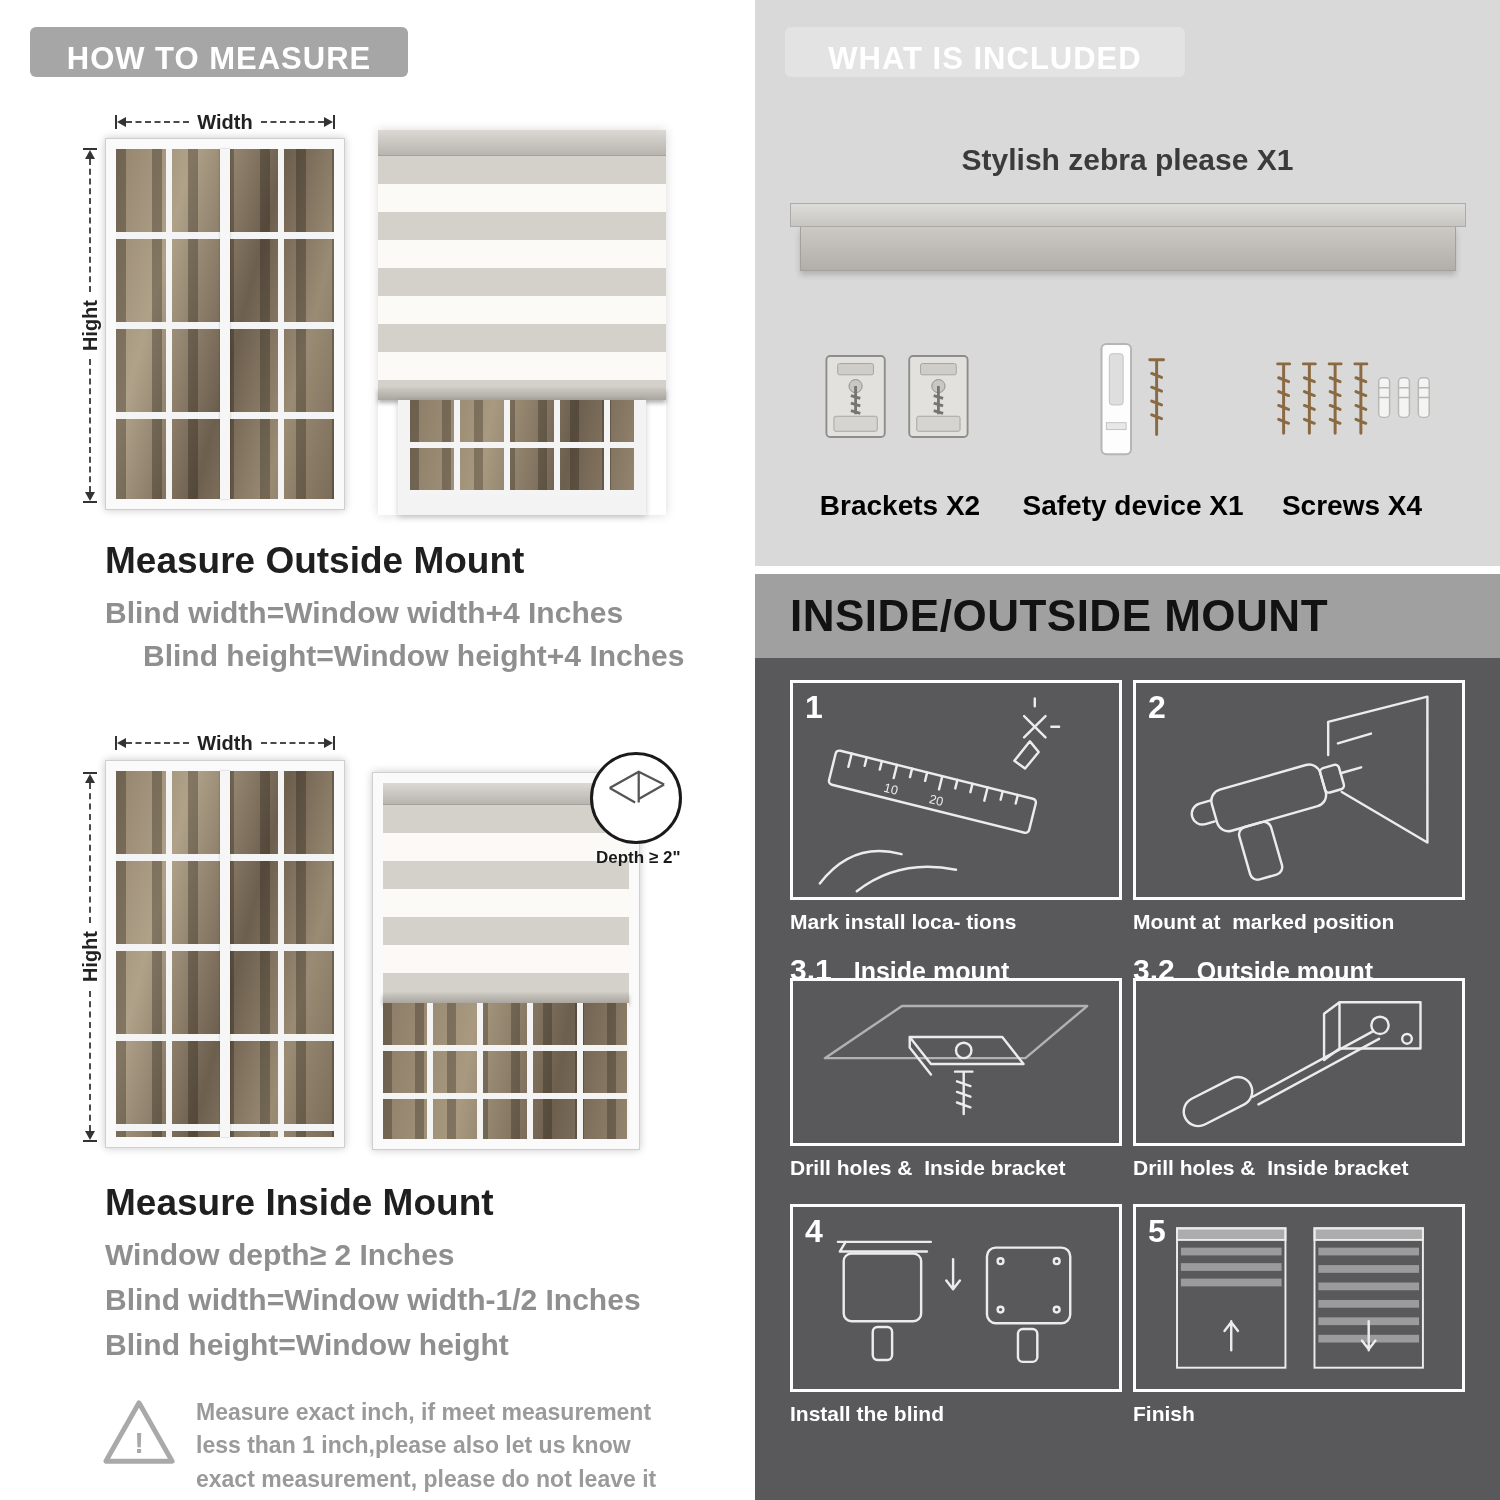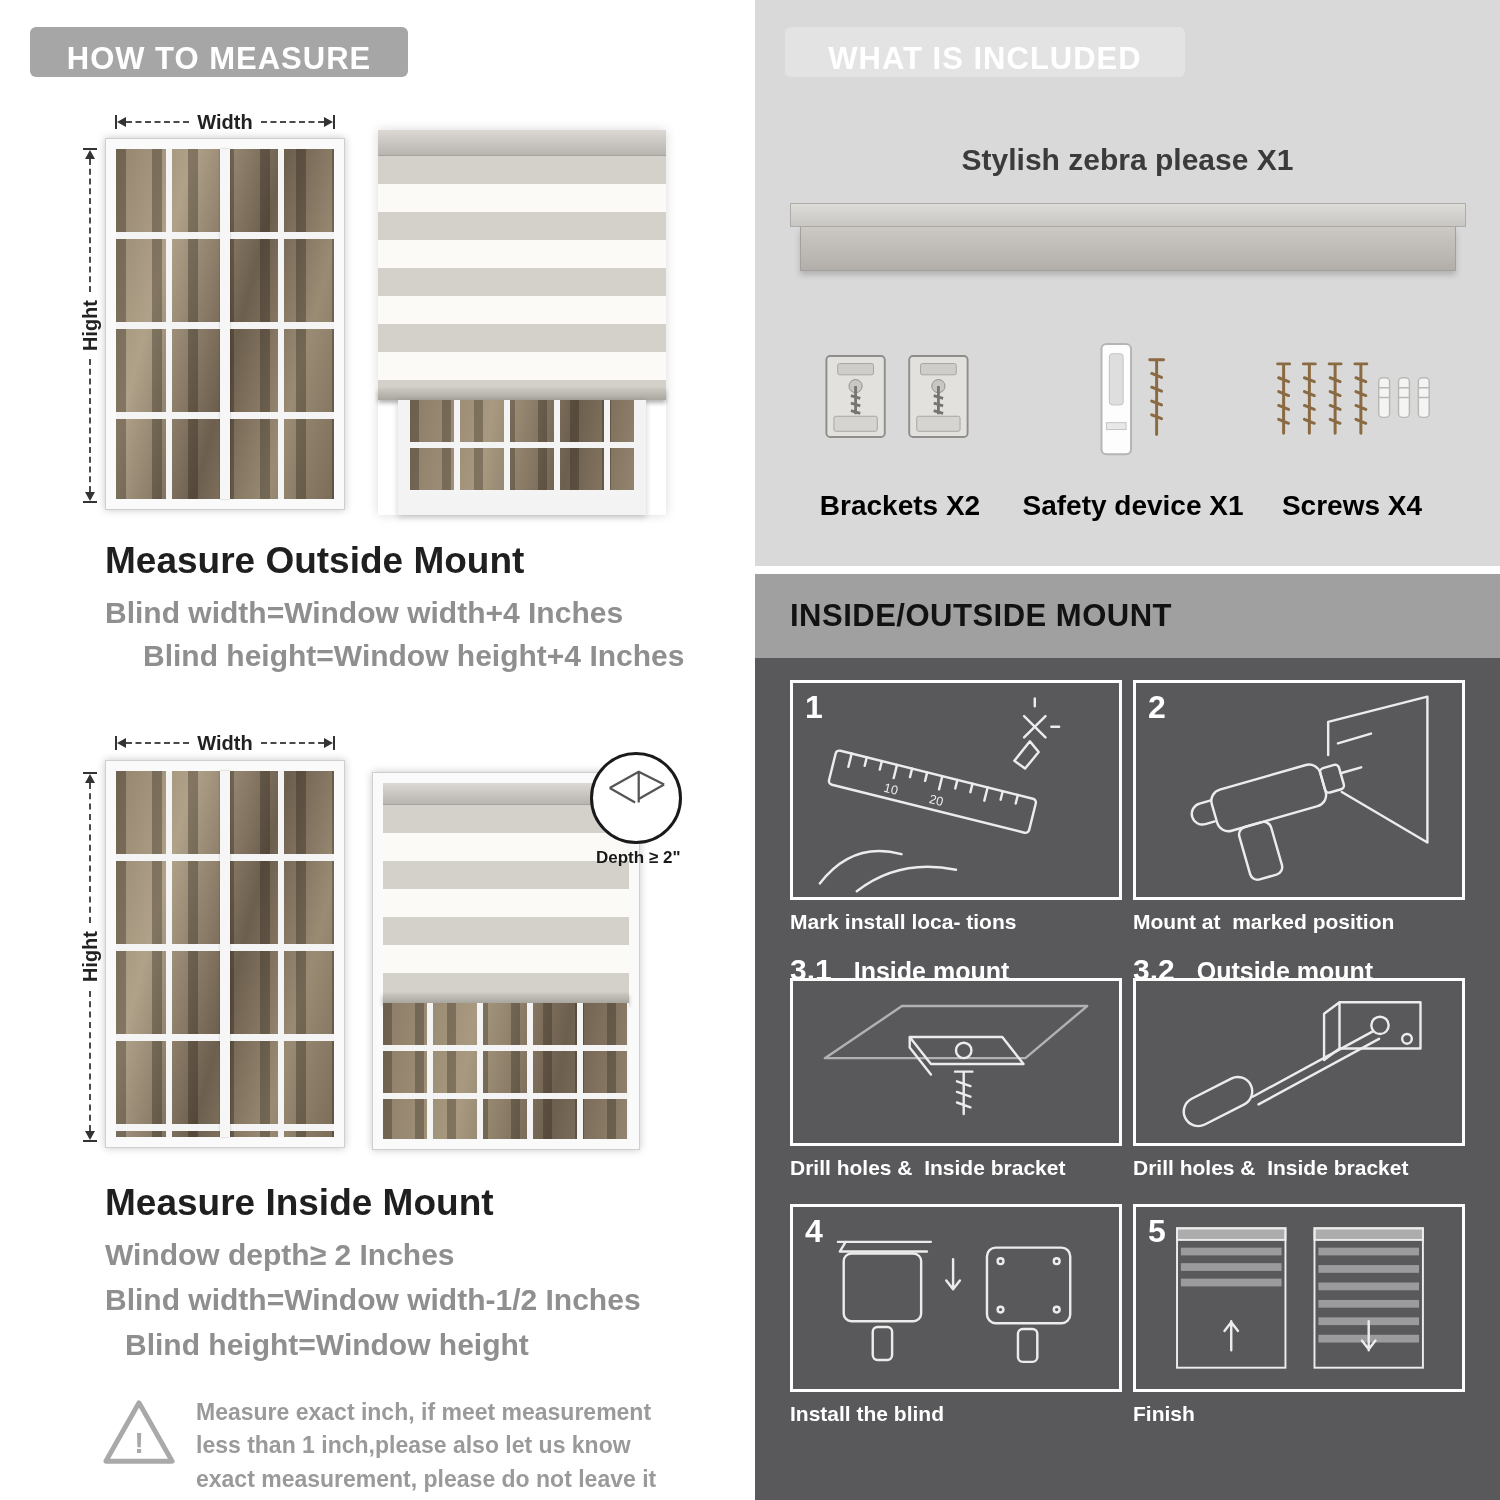--- a/index.html
+++ b/index.html
@@ -88,21 +88,21 @@
   .included-rail .rail-top { height:24px; background:linear-gradient(#dedcd9,#c8c6c2); border:1px solid #adaba7; }
   .included-rail .rail-front { height:44px; width:97%; margin:0 auto; border:1px solid #a3a19d; border-top:none;
     background:linear-gradient(#ccc9c5,#b2afab); box-shadow:0 4px 6px rgba(0,0,0,.18); }
   .inc-icon { position:absolute; }
   .inc-label { position:absolute; top:490px; text-align:center; font-size:28px; font-weight:bold; color:#000000; }
 
   
   .mount { position:absolute; left:755px; top:574px; width:745px; height:926px; background:#59585b; }
   .mount-strip { position:absolute; left:0; top:0; width:100%; height:84px; background:#a0a0a0;
     display:flex; align-items:center; }
-  .mount-strip .t { margin-left:35px; font-size:31px; font-weight:bold; color:#121212; letter-spacing:.5px; }
+  .mount-strip .t { margin-left:35px; font-size:44px; font-weight:bold; color:#121212; letter-spacing:.5px; }
   .step-panel { position:absolute; border:3px solid #fdfdfd; }
   .art { position:absolute; left:0; top:0; width:100%; height:100%; }
   .step-num { position:absolute; top:6px; left:12px; color:#fff; font-weight:bold; font-size:32px; z-index:2; }
   .step-header { position:absolute; color:#fff; font-weight:bold; display:flex; align-items:baseline;margin-top:9px; }
   .step-header .n { font-size:30px; margin-right:22px; }
   .step-header .l { font-size:25px; }
   .step-caption { position:absolute; width:332px; color:#fff; font-weight:bold; font-size:21px; white-space:pre; }
 </style>
 </head>
 <body>
@@ -194,21 +194,21 @@
         <g stroke="#555" stroke-width="2.5" fill="none" stroke-linejoin="round">
           <path d="M14 32 L46 14 L74 28 M46 14 V48 M14 32 l28 16 M74 28 L46 44"></path>
         </g>
       </svg>
     </div>
     <div class="depth-label">Depth ≥ 2"</div>
 
     <div class="h1-measure" style="top:1182px;">Measure Inside Mount</div>
     <div class="gray-line" style="top:1238px;">Window depth≥ 2 Inches</div>
     <div class="gray-line" style="top:1283px;">Blind width=Window width-1/2 Inches</div>
-    <div class="gray-line" style="top:1328px;margin-left:20px;">Blind height=Window height</div>
+    <div class="gray-line" style="top:1328px;">Blind height=Window height</div>
 
     <div class="warn-wrap">
       <svg class="warn-tri" viewBox="0 0 80 72">
         <path d="M40 6 L74 66 H6 Z" fill="none" stroke="#a9a9a9" stroke-width="5" stroke-linejoin="round"></path>
         <text x="40" y="58" text-anchor="middle" font-size="30" font-weight="bold" fill="#a9a9a9">!</text>
       </svg>
       <div class="warn-text">Measure exact inch, if meet measurement less than 1 inch,please also let us know exact measurement, please do not leave it</div>
     </div>
   </div>
 

